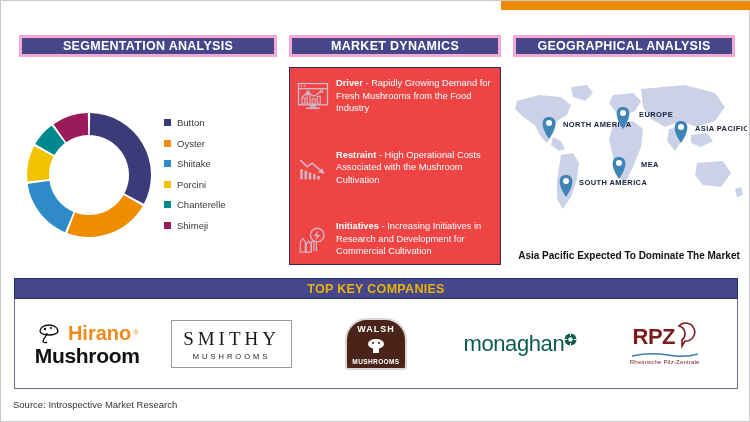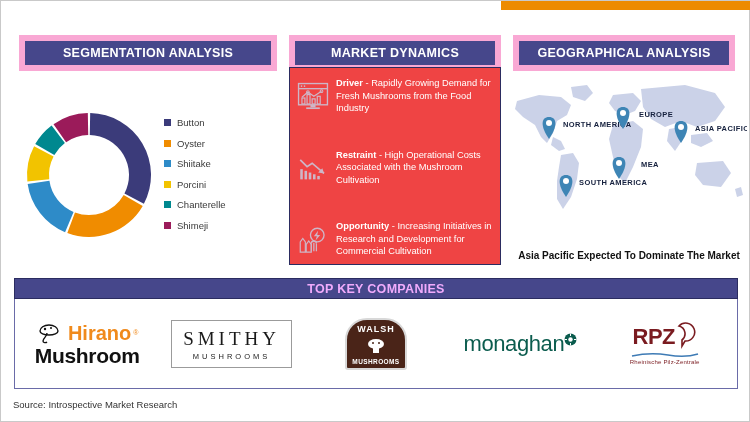--- a/index.html
+++ b/index.html
@@ -27,22 +27,22 @@
     clip-path: polygon(0 0, 512px 0, 490px 28px, 0 28px);
     display: flex; align-items: center;
   }
   #title-text {
     color: #ffffff; font-size: 14.5px; font-weight: 700;
     letter-spacing: .2px; padding-left: 12px; white-space: nowrap;
   }
 
   
   .sec-head {
-    position: absolute; height: 36px;
-    background: #46478B; border: 6px solid #f9a8d4;
+    position: absolute; height: 22px;
+    background: #46478B; border: 3px solid #f9a8d4;
     display: flex; align-items: center; justify-content: center;
   }
   .sec-head span {
     color: #fff; font-size: 12.5px; font-weight: 700; letter-spacing: .3px;
     white-space: nowrap;
   }
 
   
   #seg-head  { left: 18px;  top: 34px; width: 258px; }
   #seg-sub {
@@ -81,21 +81,21 @@
     text-align: center; font-size: 10px; font-weight: 700; color: #111;
     white-space: nowrap;
   }
 
   
   #comp-head {
     position: absolute; left: 13px; top: 277px; width: 724px; height: 21px;
     background: #46478B; border: 1px solid #2b2c60;
     display: flex; align-items: center; justify-content: center;
   }
-  #comp-head span { color:#f0abfc; font-size: 12.5px; font-weight: 700; letter-spacing:.3px; }
+  #comp-head span { color:#eab308; font-size: 12.5px; font-weight: 700; letter-spacing:.3px; }
   #comp-body {
     position: absolute; left: 13px; top: 298px; width: 724px; height: 90px;
     background: #fff; border: 1px solid #6a6ba8; border-top: none;
     display: flex; align-items: center; justify-content: space-around;
   }
   .logo-cell { width: 136px; height: 74px; display:flex; align-items:center; justify-content:center; }
 
   
   .hirano { display: flex; flex-direction: column; align-items: center; line-height: 1; }
   .hirano-top { display: flex; align-items: center; gap: 2px; }
@@ -231,21 +231,21 @@
     <div class="dyn-item">
       <svg class="dyn-ico" viewBox="0 0 40 40">
         <circle cx="25" cy="13" r="8" fill="none" stroke="#c9cade" stroke-width="1.6"></circle>
         <polygon points="26,8 21,14.5 24.5,14.5 23,19.5 28.5,13 25,13" fill="#c9cade"></polygon>
         <path d="M18 23 l0 9 M21 22 l0 10 M24 23 l0 9" stroke="#c9cade" stroke-width="1.5" fill="none"></path>
         <path d="M18 23 a3 3 0 0 1 6 0" fill="none" stroke="#c9cade" stroke-width="1.5"></path>
         <path d="M5 33 l0 -12 l3 -4 l3 4 l0 12 z" fill="none" stroke="#c9cade" stroke-width="1.4"></path>
         <path d="M12 33 l0 -9 l3 -4 l3 4 l0 9 z" fill="none" stroke="#c9cade" stroke-width="1.4"></path>
       </svg>
       <div class="dyn-txt">
-        <b>Opportunity</b><span> - Increasing Initiatives in Research and Development for Commercial Cultivation</span>
+        <b>Initiatives</b><span> - Increasing Initiatives in Research and Development for Commercial Cultivation</span>
       </div>
     </div>
 
   </div>
 
   <div class="sec-head" id="geo-head">
     <span>GEOGRAPHICAL ANALYSIS</span>
   </div>
 
   <svg id="geo-map" viewBox="0 0 238 155">

